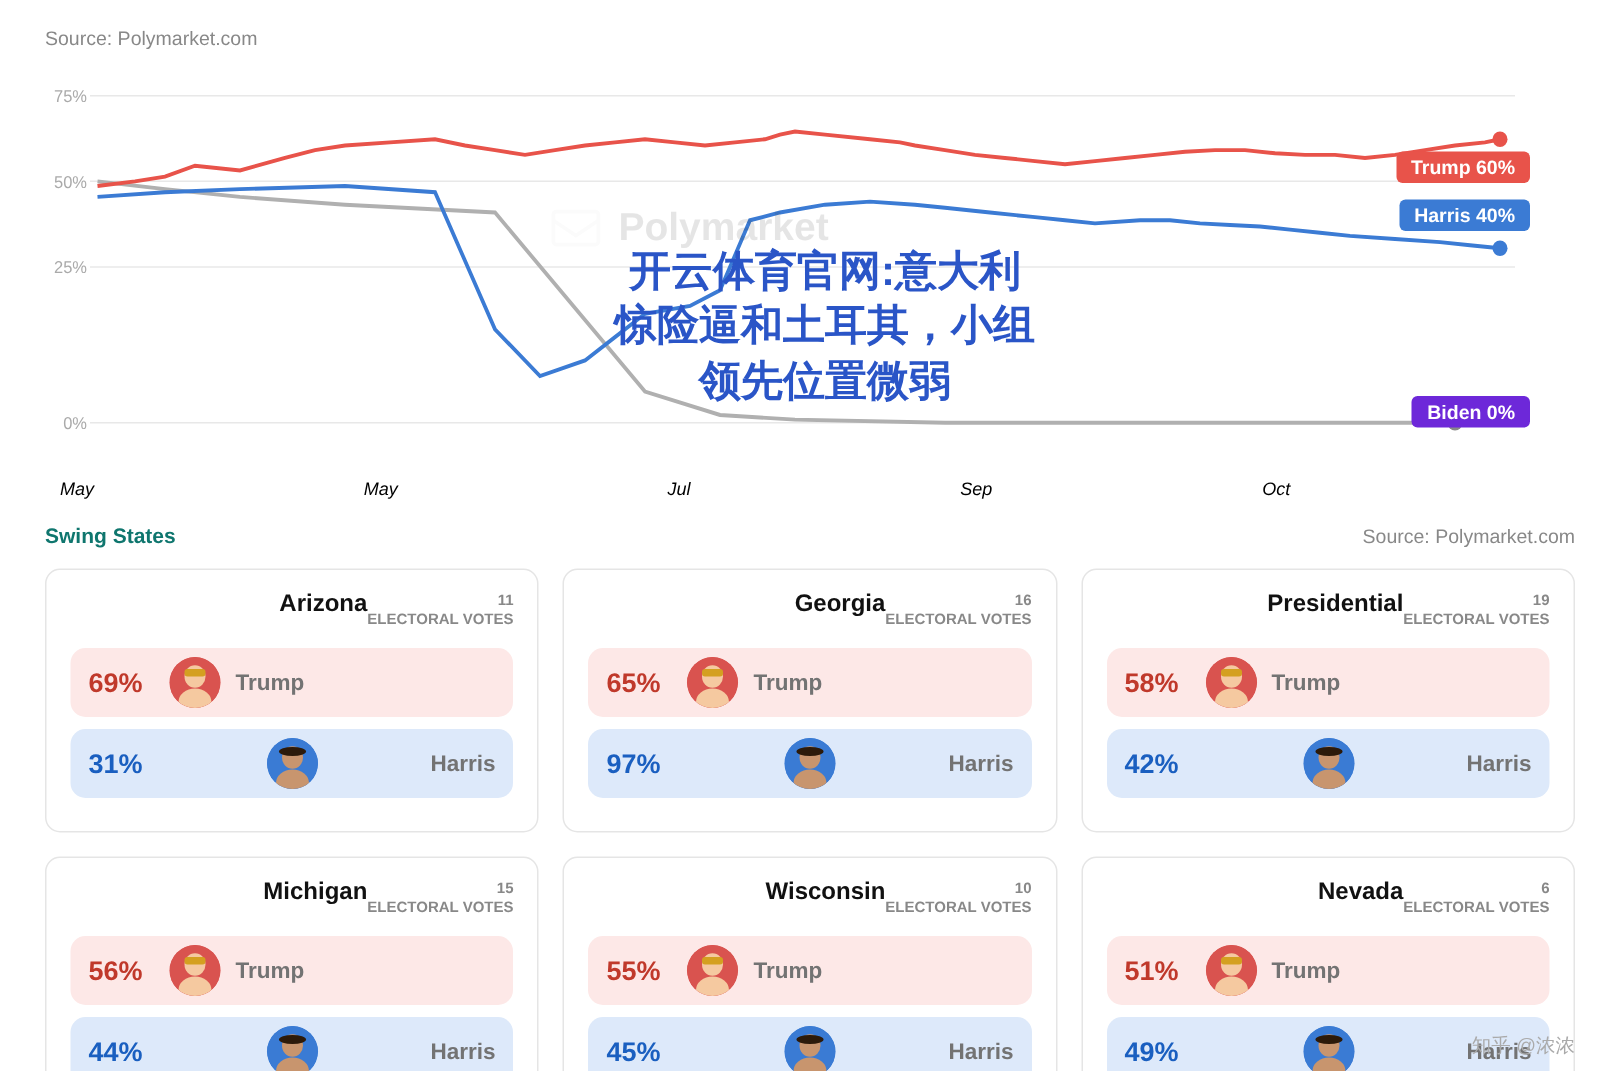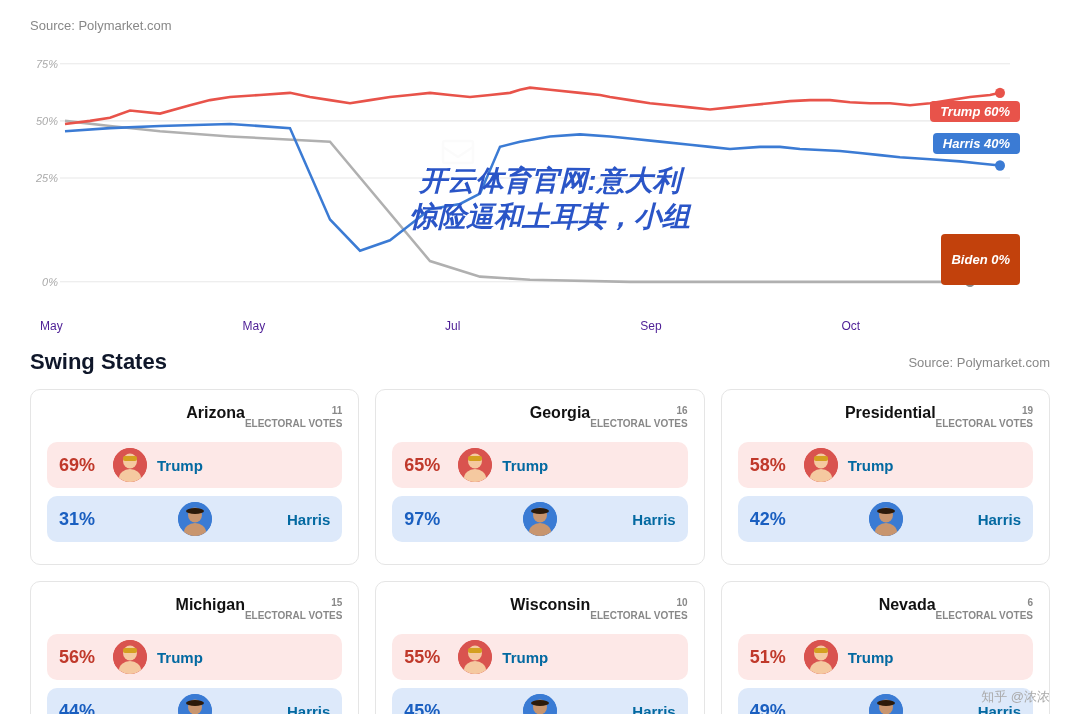--- a/index.html
+++ b/index.html
@@ -36,21 +36,20 @@
     .source-label {
       font-size: 13px;
       color: #888;
     }
     
     .chart-container {
       position: relative;
       width: 100%;
       height: 270px;
       margin-bottom: 6px;
-      font-style: italic;
     }
     .chart-svg {
       width: 100%;
       height: 100%;
     }
     .watermark-icon {
       width: 40px;
       height: 40px;
       opacity: 0.15;
     }
@@ -73,34 +72,35 @@
       color: #fff;
       font-size: 13px;
       font-weight: 700;
       padding: 3px 10px;
       border-radius: 4px;
     }
     .legend-biden {
       position: absolute;
       right: 30px;
       bottom: 28px;
-      background: #c2410c;
+      background: #6d28d9;
       color: #fff;
       font-size: 13px;
       font-weight: 700;
-      padding: 18px 10px;
+      padding: 3px 10px;
       border-radius: 4px;
     }
     .x-axis-labels {
       display: flex;
       justify-content: space-between;
       padding: 0 10px;
       font-size: 12px;
-      color: #4c1d95;
+      color: #000000;
       margin-bottom: 16px;
+      font-style: italic;
     }
     
     .overlay-text {
       position: absolute;
       top: 120px;
       left: 380px;
       font-size: 28px;
       font-weight: 900;
       color: #2a55c7;
       text-align: center;
@@ -109,23 +109,23 @@
       z-index: 10;
     }
     
     .swing-header-row {
       display: flex;
       justify-content: space-between;
       align-items: center;
       margin-bottom: 14px;
     }
     .swing-title {
-      font-size: 22px;
-      font-weight: 700;
-      color: #0f172a;
+      font-size: 14px;
+      font-weight: 700;
+      color: #0f766e;
     }
     .swing-source {
       font-size: 13px;
       color: #888;
     }
     
     .states-grid {
       display: grid;
       grid-template-columns: repeat(3, 1fr);
       gap: 16px;
@@ -186,21 +186,21 @@
       display: flex;
       align-items: center;
       justify-content: center;
       font-size: 18px;
     }
     .avatar.trump-avatar { background: #d9534f; }
     .avatar.harris-avatar { background: #3a7bd4; }
     .candidate-name {
       font-size: 15px;
       font-weight: 600;
-      color: #0369a1;
+      color: #737373;
     }
     .watermark-polymarket {
       position: absolute;
       top: 40%;
       left: 42%;
       display: flex;
       align-items: center;
       gap: 8px;
       opacity: 0.12;
       transform: translate(-50%, -50%);
@@ -251,31 +251,33 @@
       <circle cx="970" cy="118" r="5" fill="#3b7bd4"></circle>
       <circle cx="940" cy="230" r="5" fill="#888"></circle>
     </svg>
 
     
     <div class="watermark-polymarket">
       <svg class="watermark-icon" viewBox="0 0 40 40" fill="none">
         <rect x="5" y="10" width="30" height="22" rx="2" stroke="#333" stroke-width="2.5" fill="none"></rect>
         <polyline points="5,16 20,26 35,16" stroke="#333" stroke-width="2.5" fill="none"></polyline>
       </svg>
+      <span class="watermark-text-inner">Polymarket</span>
     </div>
 
     
     <div class="legend-trump">Trump 60%</div>
     <div class="legend-harris">Harris 40%</div>
     <div class="legend-biden">Biden 0%</div>
 
     
     <div class="overlay-text">
       <div>开云体育官网:意大利</div>
       <div>惊险逼和土耳其，小组</div>
+      <div>领先位置微弱</div>
     </div>
   </div>
 
   <div class="x-axis-labels">
     <span>May</span>
     <span>May</span>
     <span>Jul</span>
     <span>Sep</span>
     <span>Oct</span>
     <span></span>

